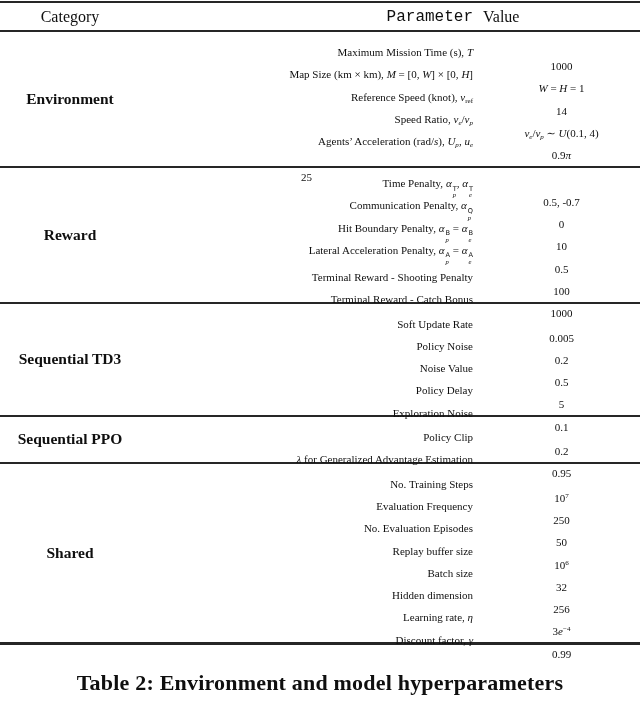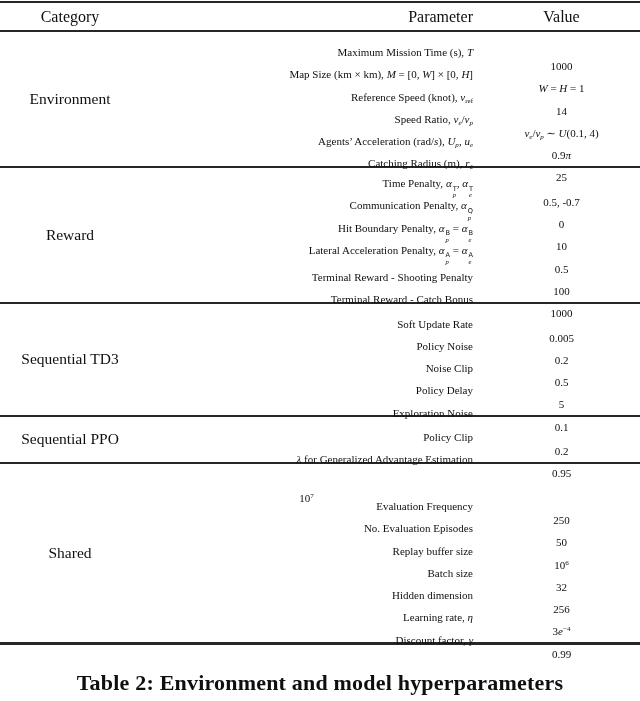--- a/index.html
+++ b/index.html
@@ -16,29 +16,30 @@
   .rule.bottom { height: 3px; }
 
   .thead {
     display: grid;
     grid-template-columns: 130px 343px 167px;
     height: 27px;
     align-items: center;
     font-size: 16px;
   }
   .th-cat { text-align: center; padding-left: 10px; }
-  .th-param { text-align: right; }
-  .th-val { text-align: center; padding-left: 10px; }
+  .th-param { text-align: right; font-family: Liberation Mono, monospace; }
+  .th-val { padding-left: 10px; }
 
   .section { display: flex; }
   .cat {
     flex: 0 0 130px; width: 130px; box-sizing: border-box;
     display: flex; align-items: center; justify-content: center;
     padding-left: 10px;
     font-size: 15.5px;
+    font-weight: bold;
   }
   .rows { flex: 1; }
   .row {
     display: grid;
     grid-template-columns: 343px 167px;
     height: 22.3px;
     align-items: center;
     font-size: 11px;
   }
   .param { text-align: right; white-space: nowrap; }
@@ -110,21 +111,20 @@
     <div class="param">Speed Ratio, <i>v</i><sub class="it">e</sub>/<i>v</i><sub class="it">p</sub></div>
     <div class="value"><i>v</i><sub class="it">e</sub>/<i>v</i><sub class="it">p</sub> ∼ <i class="cal">U</i>(0.1, 4)</div>
   </div>
 
   <div class="row">
     <div class="param">Agents’ Acceleration (rad/<i>s</i>), <i>U</i><sub class="it">p</sub>, <i>u</i><sub class="it">e</sub></div>
     <div class="value">0.9<i>π</i></div>
   </div>
 
   <div class="row">
-    <div class="param">Catching Radius (m), <i>r</i><sub class="sf">c</sub></div>
     <div class="value">25</div>
   </div>
 
 </div>
   </div>
 <div class="rule"></div>
   <div class="section">
     <div class="cat">Reward</div>
     <div class="rows">
   <div class="row">
@@ -187,21 +187,21 @@
     <div class="param">Soft Update Rate</div>
     <div class="value">0.005</div>
   </div>
 
   <div class="row">
     <div class="param">Policy Noise</div>
     <div class="value">0.2</div>
   </div>
 
   <div class="row">
-    <div class="param">Noise Clip</div>
+    <div class="param">Noise Value</div>
     <div class="value">0.5</div>
   </div>
 
   <div class="row">
     <div class="param">Policy Delay</div>
     <div class="value">5</div>
   </div>
 
   <div class="row">
     <div class="param">Exploration Noise</div>
@@ -222,20 +222,21 @@
     <div class="param"><i>λ</i> for Generalized Advantage Estimation</div>
     <div class="value">0.95</div>
   </div>
 </div>
   </div>
 <div class="rule"></div>
   <div class="section">
     <div class="cat">Shared</div>
     <div class="rows">
   <div class="row">
+    <div class="param">No. Training Steps</div>
     <div class="value">10<sup>7</sup></div>
   </div>
 
   <div class="row">
     <div class="param">Evaluation Frequency</div>
     <div class="value">250</div>
   </div>
 
   <div class="row">
     <div class="param">No. Evaluation Episodes</div>

